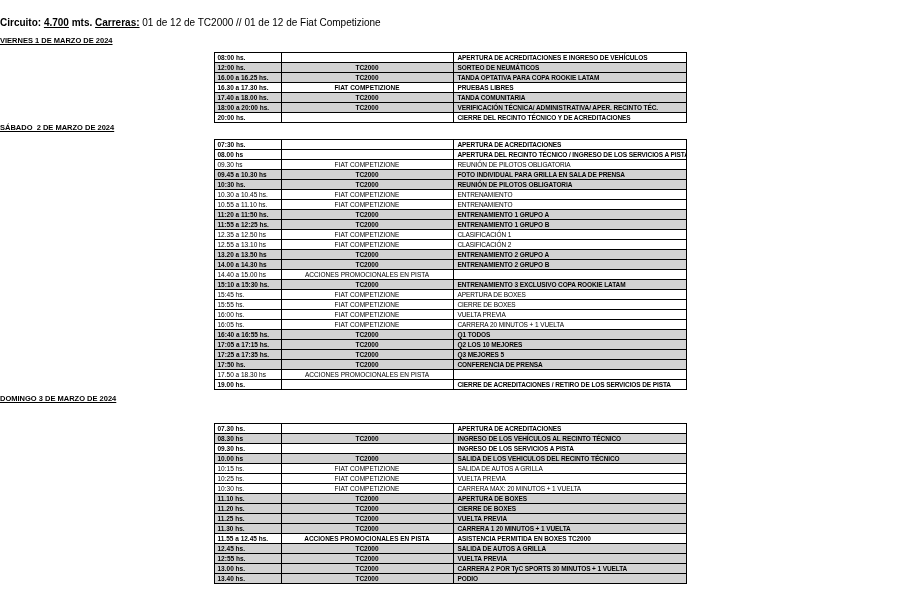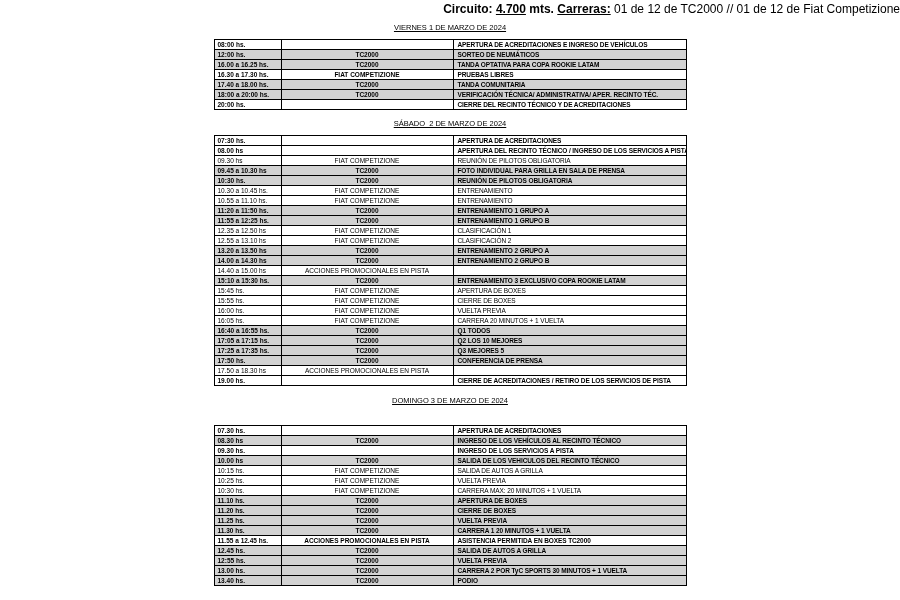--- a/index.html
+++ b/index.html
@@ -8,31 +8,31 @@
     font-family:"Liberation Sans", sans-serif;
     -webkit-font-smoothing:antialiased;
     overflow:hidden;
   }
   .page{padding-top:5px;}
   .title1{
     text-align:center;font-weight:bold;font-size:7.5px;line-height:9px;
     letter-spacing:0;
   }
   .title2{
-    text-align:right;font-size:12px;line-height:9px;margin-top:0;
+    text-align:left;font-size:10px;line-height:9px;margin-top:13px;
   }
   .b{font-weight:bold;}
   .u{text-decoration:underline;}
   .day-heading{
-    text-align:center;font-weight:normal;font-size:7.5px;line-height:9px;
+    text-align:left;font-weight:bold;font-size:7.5px;line-height:9px;
     text-decoration:underline;white-space:pre;
   }
   .sec-viernes .day-heading{margin-top:9px;}
-  .sec-sabado  .day-heading{margin-top:9px;}
-  .sec-domingo .day-heading{margin-top:10px;}
+  .sec-sabado  .day-heading{}
+  .sec-domingo .day-heading{margin-top:4px;}
   table.sched{
     width:472px;margin:7px auto 0 auto;
     border-collapse:collapse;table-layout:fixed;
     border:1.5px solid #000;
   }
   .sec-domingo table.sched{margin-top:20px;}
   col.c-time{width:67px;}
   col.c-cat{width:172px;}
   col.c-act{width:233px;}
   td{

